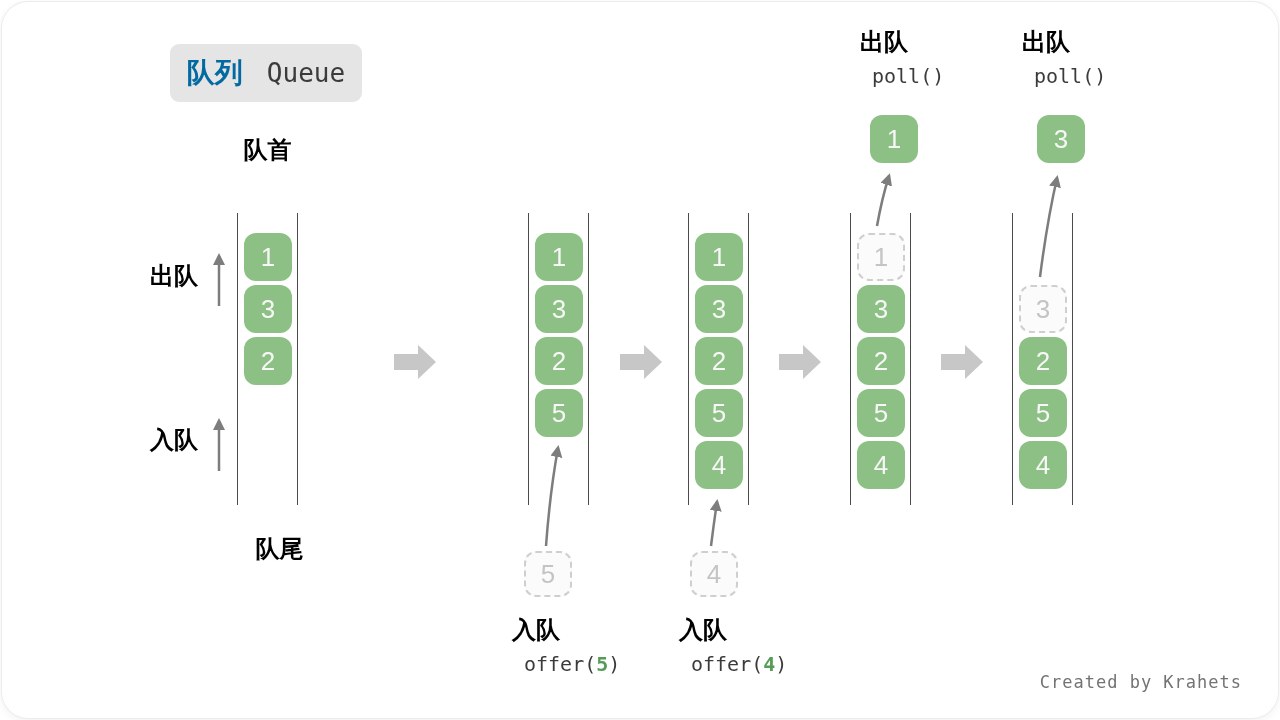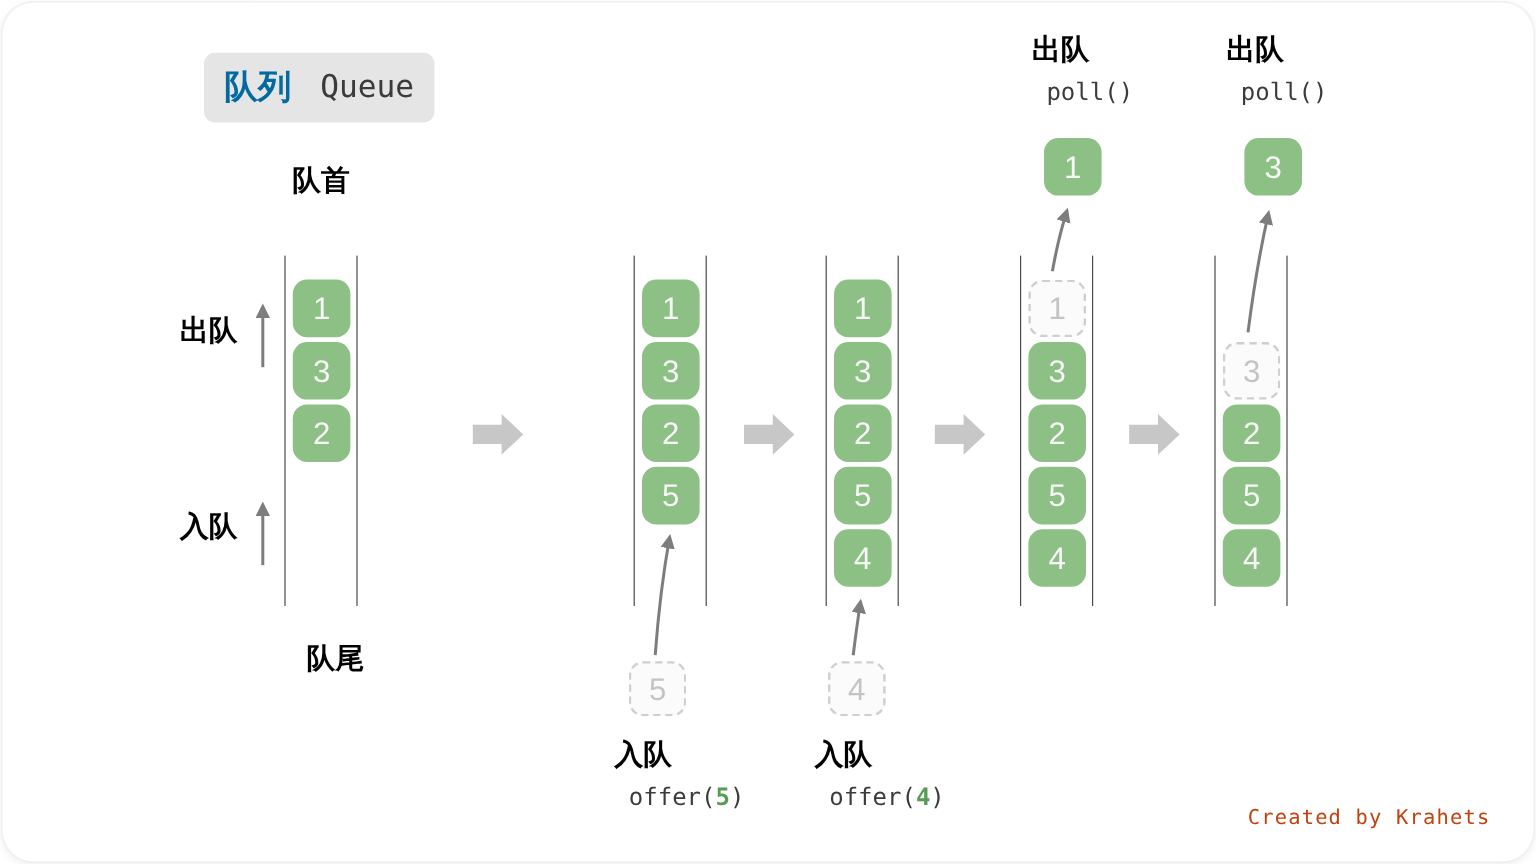--- a/index.html
+++ b/index.html
@@ -44,21 +44,21 @@
   }
   .outbox{
     position:absolute;width:48px;height:48px;border-radius:12px;
     background:#8cc084;color:#f7f7f7;display:flex;align-items:center;
     justify-content:center;font-size:26px;
   }
   .anno{position:absolute;line-height:1;}
   .code-line{font-size:20px;color:#3b3b3b;}
   .code-arg{color:#569c56;font-weight:700;}
   .watermark{
-    position:absolute;right:38px;top:672px;font-size:17px;color:#c2410c;
+    position:absolute;right:38px;top:672px;font-size:17px;color:#737373;
     letter-spacing:1px;
   }
   .overlay{position:absolute;inset:0;pointer-events:none;}
 </style>
 </head>
 <body>
 
 <div class="canvas">
   <div class="card"></div>
 

